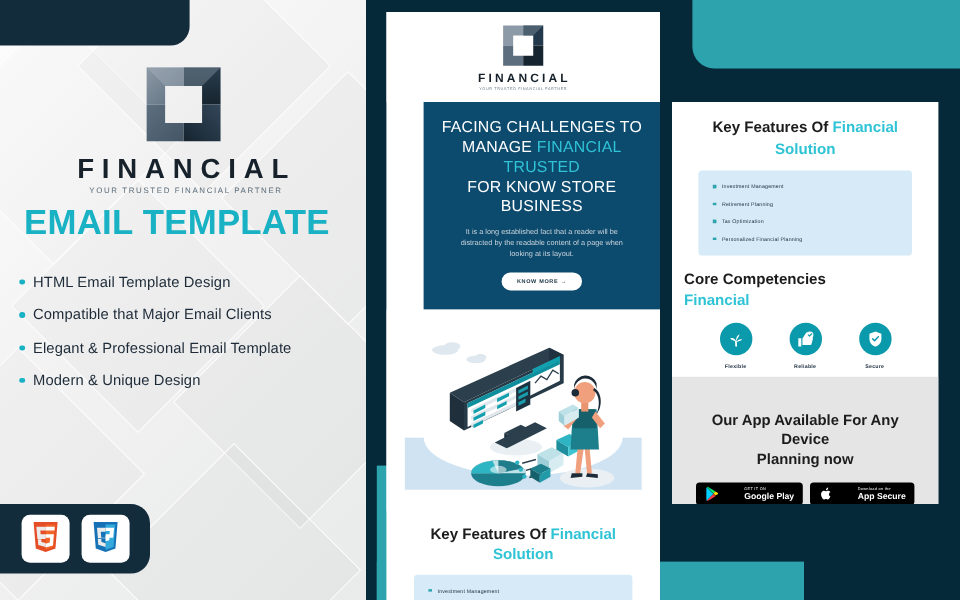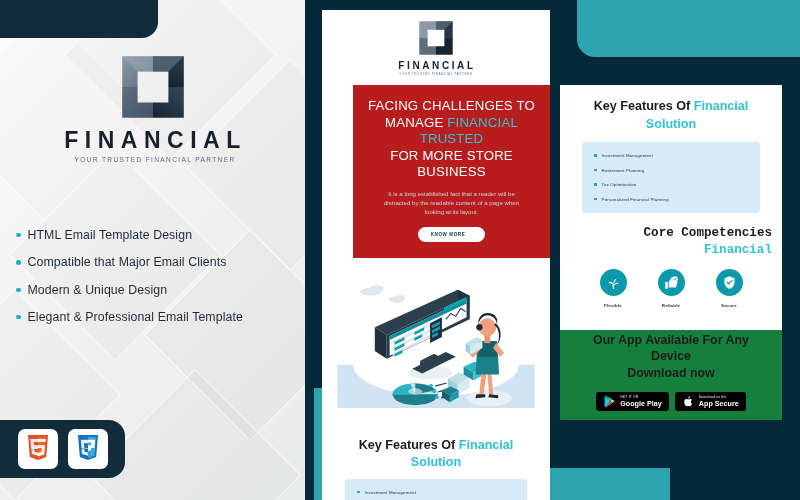--- a/index.html
+++ b/index.html
@@ -73,21 +73,21 @@
   #center-panel{
     position:absolute;left:322px;top:10px;width:228px;height:490px;
     background:#ffffff;z-index:2;overflow:hidden;
   }
   #cp-logo-bar{height:75px;background:#fff;display:flex;flex-direction:column;
                align-items:center;justify-content:center;}
   #cp-logo-mark{width:38px;height:38px;}
   #cp-brand-name{font-size:10px;letter-spacing:2.6px;color:#16212b;font-weight:700;margin-top:3px;padding-left:2px;}
   #cp-brand-tag{font-size:3.2px;letter-spacing:.5px;color:#6b7b87;margin-top:1px;}
 
-  #cp-hero{background:#b91c1c;padding:13px 12px 16px;text-align:center;margin-left:31px;}
+  #cp-hero{background:#0c4a6e;padding:13px 12px 16px;text-align:center;margin-left:31px;}
   #cp-headline{font-size:13.2px;line-height:16.5px;color:#fff;font-weight:400;letter-spacing:.2px;}
   #cp-headline .hl-accent{color:#2fc3d6;}
   #cp-headline .hl-bold{font-weight:400;}
   #cp-sub{font-size:6.1px;line-height:9px;color:#c9d4dc;margin-top:8px;padding:0 10px;}
   #cp-cta{
     display:inline-block;margin-top:11px;background:#fff;color:#16303f;
     font-size:4.6px;font-weight:700;letter-spacing:.55px;
     padding:5px 13px;border-radius:12px;
   }
 
@@ -121,38 +121,38 @@
     color:#1c1c1c;padding:13px 14px 9px;
   }
   #rp-feat-head .fh-accent{color:#2fc3d6;}
   #rp-feat-box{background:#d6eaf7;margin:0 22px 0;border-radius:3px;padding:11px 12px;}
   .rp-feat-row{display:flex;align-items:center;margin-bottom:9.5px;}
   .rp-feat-row:last-child{margin-bottom:0;}
   .rp-feat-dot{width:2.6px;height:2.6px;background:#2ca3ad;flex:0 0 auto;margin-right:5px;}
   .rp-feat-txt{font-size:4.4px;color:#1f3040;letter-spacing:.15px;}
 
   #rp-core-head{
-    text-align:right;font-size:12.6px;line-height:17px;font-weight:700;
-    color:#1c1c1c;padding:12px 10px 0;font-family:Liberation Mono, monospace;
+    text-align:left;font-size:12.6px;line-height:17px;font-weight:700;
+    color:#1c1c1c;padding:12px 10px 0;
   }
   #rp-core-head .fh-accent{color:#2fc3d6;}
   #rp-core-items{display:flex;justify-content:space-around;padding:10px 24px 0;}
   .core-item{text-align:center;width:56px;}
   .core-circle{
     width:27px;height:27px;border-radius:50%;background:#0b9aab;
     display:flex;align-items:center;justify-content:center;margin:0 auto;
   }
   .core-circle svg{width:15px;height:15px;}
   .core-label{font-size:4.4px;font-weight:700;color:#1f3040;margin-top:7px;letter-spacing:.2px;}
 
-  #rp-app{background:#15803d;margin-top:22px;padding:2px 12px 10px;text-align:center;}
+  #rp-app{background:#e5e5e5;margin-top:6px;padding:28px 12px 10px;text-align:center;}
   #rp-app-head{font-size:12.4px;line-height:16.5px;font-weight:700;color:#1c1c1c;}
   #rp-store-row{display:flex;justify-content:center;gap:6px;margin-top:11px;}
   .store-badge{
-    background:#000;border-radius:3px;padding:3px 7px;display:flex;align-items:center;gap:4px;
+    background:#000;border-radius:3px;padding:3px 7px;display:flex;align-items:center;gap:20px;
   }
   .store-badge svg{width:13px;height:13px;flex:0 0 auto;}
   .store-txt{text-align:left;color:#fff;line-height:1;}
   .store-small{font-size:3.2px;letter-spacing:.25px;display:block;}
   .store-big{font-size:7.2px;font-weight:700;display:block;margin-top:1.5px;}
 </style>
 </head>
 <body>
 
 <div id="left-panel">
@@ -190,37 +190,38 @@
       <polygon points="50,6 50,28 28,28 28,50 6,50 6,6" fill="url(#lg1)"></polygon>
       <polygon points="6,50 28,50 28,72 50,72 50,94 6,94" fill="url(#lg2)"></polygon>
       <polygon points="94,50 94,94 50,94 50,72 72,72 72,50" fill="url(#lg4)"></polygon>
       <polygon points="50,6 94,6 72,28 50,28" fill="#6f7f8d" opacity=".55"></polygon>
       <polygon points="6,6 50,6 50,28 28,28" fill="#a4afba" opacity=".45"></polygon>
     </svg>
     <div id="brand-name">FINANCIAL</div>
     <div id="brand-tag">YOUR TRUSTED FINANCIAL PARTNER</div>
   </div>
 
+  <div id="email-template-title">EMAIL TEMPLATE</div>
 
   <div id="feature-list">
     <div class="feat-item">
       <span class="feat-dot"></span>
       <span class="feat-text">HTML Email Template Design</span>
     </div>
     <div class="feat-item">
       <span class="feat-dot"></span>
       <span class="feat-text">Compatible that Major Email Clients</span>
     </div>
     <div class="feat-item">
       <span class="feat-dot"></span>
-      <span class="feat-text">Modern &amp; Unique Design</span>
+      <span class="feat-text">Elegant &amp; Professional Email Template</span>
     </div>
     <div class="feat-item">
       <span class="feat-dot"></span>
-      <span class="feat-text">Elegant &amp; Professional Email Template</span>
+      <span class="feat-text">Modern &amp; Unique Design</span>
     </div>
   </div>
 
   <div id="tech-badges">
     <div class="badge-tile">
       <svg viewBox="0 0 24 28">
         <path fill="#e44d26" d="M2 0h20l-1.8 22L12 25l-8.2-3z"></path>
         <path fill="#f16529" d="M12 2v21.2l6.6-2.4L20.1 2z"></path>
         <path fill="#ebebeb" d="M12 10.2H7.9l-.3-3.1H12V4H4.3l.1 1.2.8 8.9H12z"></path>
         <path fill="#ebebeb" d="M12 17.6l-3.4-.9-.2-2.4H5.5l.4 4.8 6.1 1.7z"></path>
@@ -254,21 +255,21 @@
       <polygon points="50,6 94,6 72,28 50,28" fill="#6f7f8d" opacity=".55"></polygon>
     </svg>
     <div id="cp-brand-name">FINANCIAL</div>
     <div id="cp-brand-tag">YOUR TRUSTED FINANCIAL PARTNER</div>
   </div>
 
   <div id="cp-hero">
     <div id="cp-headline">
       <span>FACING CHALLENGES TO</span><br>
       <span>MANAGE </span><span class="hl-accent">FINANCIAL TRUSTED</span><br>
-      <span>FOR MORE </span><span class="hl-bold">STORE BUSINESS</span>
+      <span>FOR KNOW </span><span class="hl-bold">STORE BUSINESS</span>
     </div>
     <div id="cp-sub">It is a long established fact that a reader will be distracted by the readable content of a page when looking at its layout.</div>
     <a id="cp-cta">KNOW MORE →</a>
   </div>
 
   <div id="cp-illustration">
     <svg viewBox="0 0 212 150">
 
       <rect x="6" y="96" width="200" height="44" fill="#cfe3f2"></rect>
 
@@ -458,21 +459,21 @@
           <path d="M8.3 11.6l2.6 2.7 5-5.3" stroke="#0b9aab" stroke-width="2" fill="none" stroke-linecap="round" stroke-linejoin="round"></path>
         </svg>
       </div>
       <div class="core-label">Secure</div>
     </div>
   </div>
 
   <div id="rp-app">
     <div id="rp-app-head">
       <span>Our App Available For Any Device</span><br>
-      <span>Download now</span>
+      <span>Planning now</span>
     </div>
 
     <div id="rp-store-row">
       <a class="store-badge">
         <svg viewBox="0 0 24 24">
           <path d="M3 2.2v19.6c0 .6.4.9.8.6l10-10-10-10c-.4-.3-.8 0-.8.6z" fill="#00d0ff"></path>
           <path d="M3.8 1.6l10 10 3.2-3.2L5.6 1.4c-.7-.4-1.4-.2-1.8.2z" fill="#00f076"></path>
           <path d="M3.8 22.4l10-10 3.2 3.2L5.6 22.6c-.7.4-1.4.2-1.8-.2z" fill="#ff3a44"></path>
           <path d="M17 8.4l3.4 2c.9.5.9 1.7 0 2.2l-3.4 2-3.2-3.1z" fill="#ffd900"></path>
         </svg>

